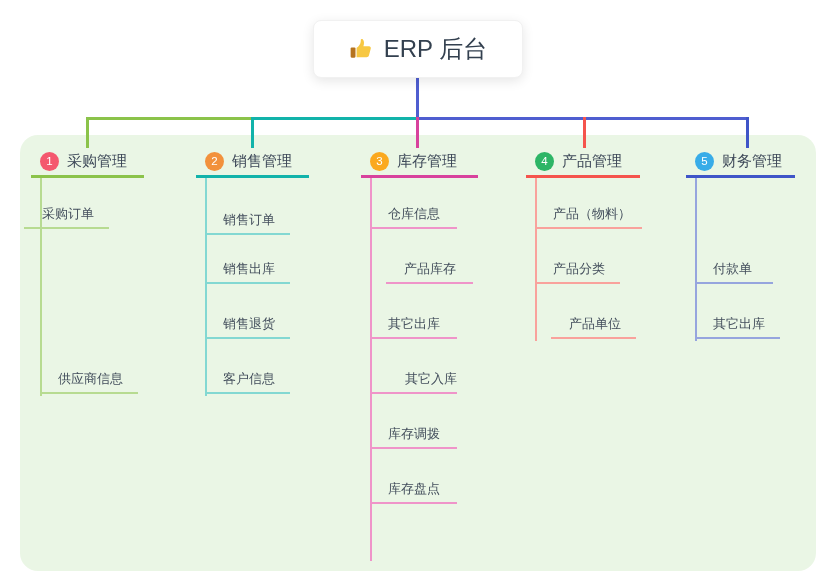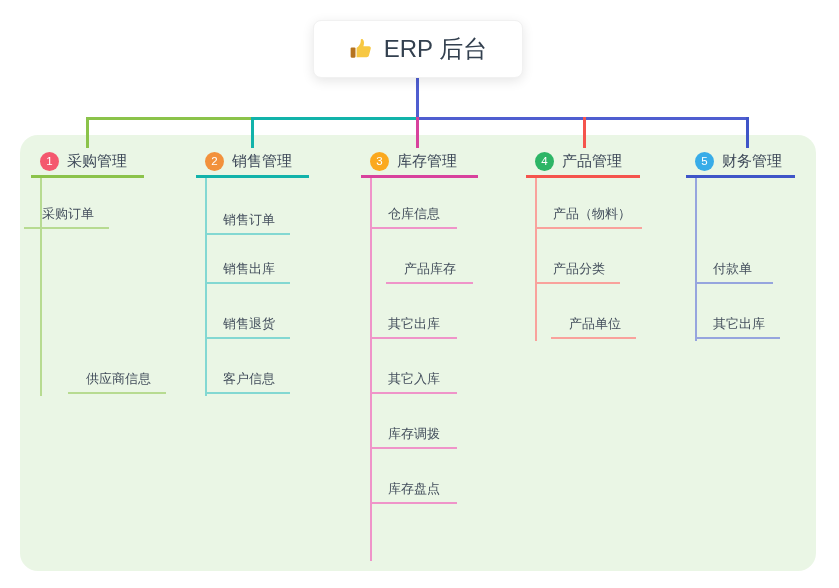--- a/index.html
+++ b/index.html
@@ -78,41 +78,41 @@
     </span>
     <span class="root-label">ERP 后台</span>
   </div>
 
   <div class="bh b1" style="left:31px;width:113px;">
     <span class="badge">1</span>
     <span class="label">采购管理</span>
   </div>
   <div class="vl b1" style="left:40px;height:218px;"></div>
   <div class="child b1" style="left:24px;top:202px;width:85px;">采购订单</div>
-  <div class="child b1" style="left:40px;top:367px;width:98px;margin-left:28px;">供应商信息</div>
+  <div class="child b1" style="left:40px;top:367px;width:98px;">供应商信息</div>
 
   <div class="bh b2" style="left:196px;width:113px;">
     <span class="badge">2</span>
     <span class="label">销售管理</span>
   </div>
   <div class="vl b2" style="left:205px;height:218px;"></div>
   <div class="child b2" style="left:205px;top:208px;width:85px;">销售订单</div>
   <div class="child b2" style="left:205px;top:312px;width:85px;">销售退货</div>
   <div class="child b2" style="left:205px;top:257px;width:85px;">销售出库</div>
   <div class="child b2" style="left:205px;top:367px;width:85px;">客户信息</div>
 
   <div class="bh b3" style="left:361px;width:117px;">
     <span class="badge">3</span>
     <span class="label">库存管理</span>
   </div>
   <div class="vl b3" style="left:370px;height:383px;"></div>
   <div class="child b3" style="left:370px;top:202px;width:87px;">仓库信息</div>
   <div class="child b3" style="left:386px;top:257px;width:87px;">产品库存</div>
   <div class="child b3" style="left:370px;top:312px;width:87px;">其它出库</div>
-  <div class="child b3" style="left:370px;top:367px;width:87px;">其它入库</div>
+  <div class="child b3" style="left:370px;top:367px;width:87px;text-align:right;">其它入库</div>
   <div class="child b3" style="left:370px;top:422px;width:87px;">库存调拨</div>
   <div class="child b3" style="left:370px;top:477px;width:87px;">库存盘点</div>
 
   <div class="bh b4" style="left:526px;width:114px;">
     <span class="badge">4</span>
     <span class="label">产品管理</span>
   </div>
   <div class="vl b4" style="left:535px;height:163px;"></div>
   <div class="child b4" style="left:535px;top:202px;width:107px;">产品（物料）</div>
   <div class="child b4" style="left:535px;top:257px;width:85px;">产品分类</div>

